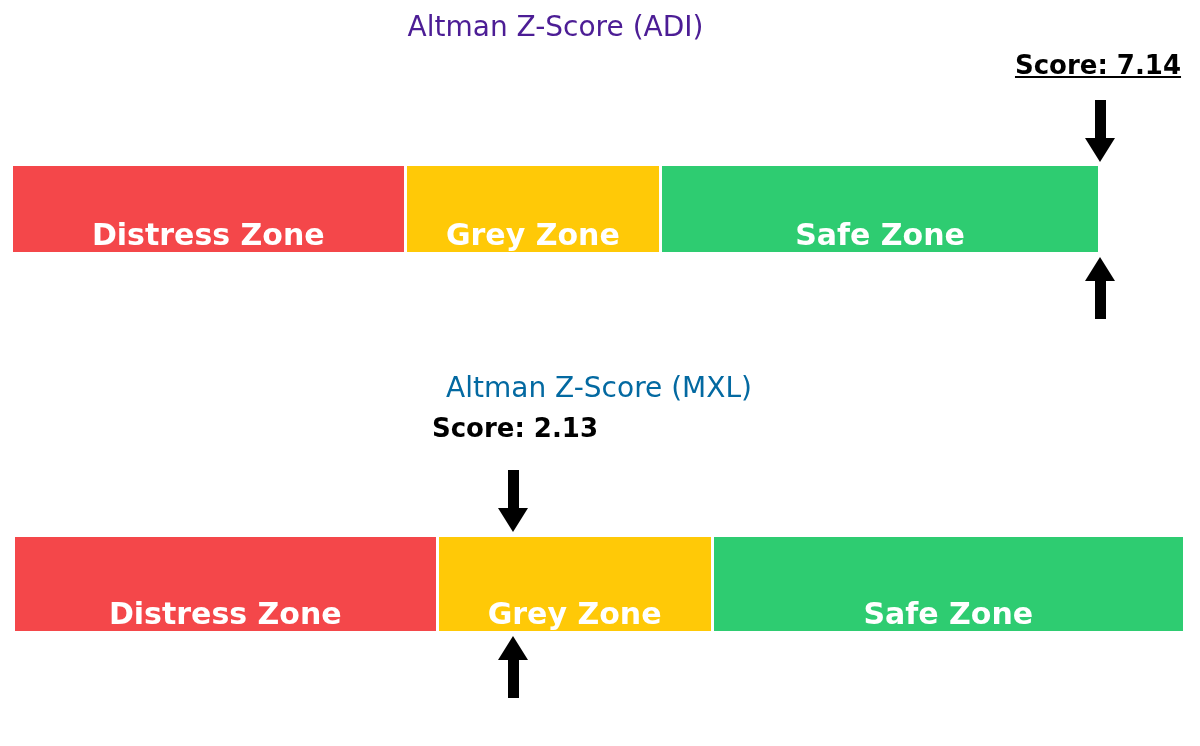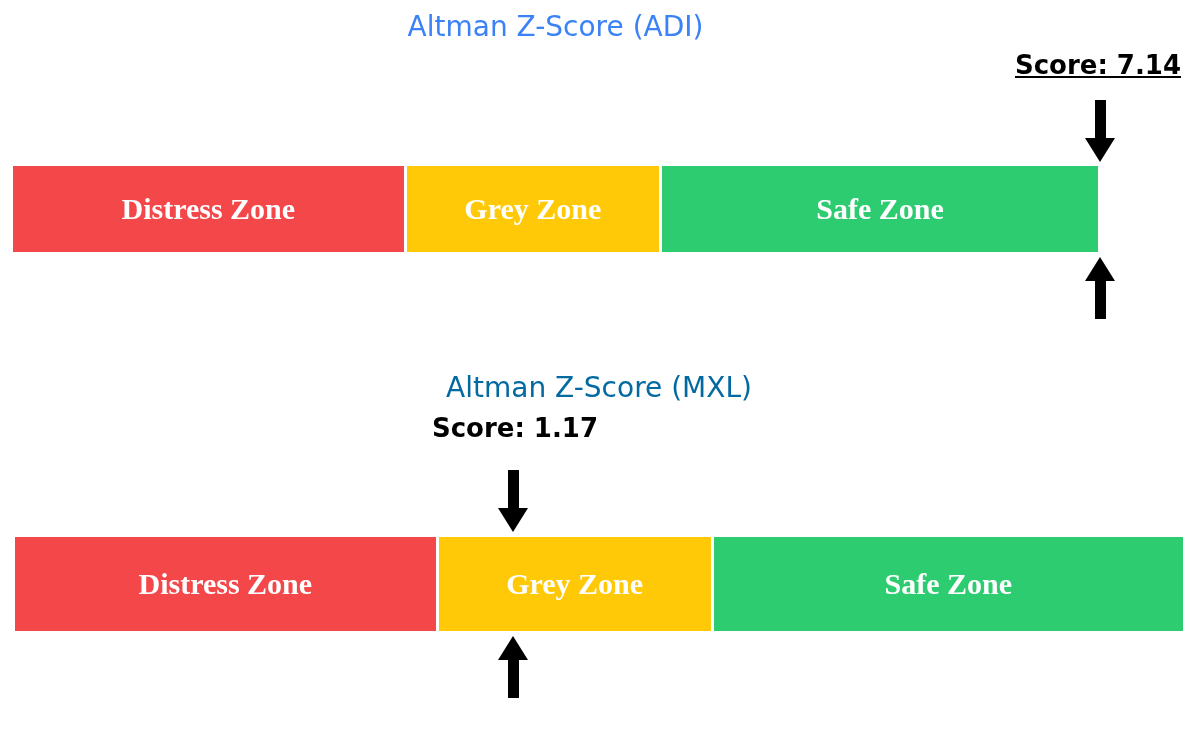--- a/index.html
+++ b/index.html
@@ -10,21 +10,21 @@
   .chart-title{
     position:absolute;text-align:center;font-size:28px;font-weight:400;
     white-space:nowrap;
   }
   .score-label{
     position:absolute;transform:translateX(-50%);font-size:26px;font-weight:700;
     color:#000;white-space:nowrap;
   }
   .bar{position:absolute;display:flex;gap:3px;}
   .zone{
-    flex-grow:1;flex-basis:0;display:flex;align-items:center;justify-content:center;font-family:Liberation Serif, serif;
+    flex-grow:1;flex-basis:0;display:flex;align-items:flex-end;justify-content:center;
   }
   .zone-label{
     color:#ffffff;font-size:30px;font-weight:700;white-space:nowrap;
   }
   .arrow{position:absolute;width:30px;transform:translateX(-50%);}
   .arrow .stem{width:11px;height:38px;background:#000;margin:0 auto;}
   .arrow .head-down{
     width:0;height:0;margin:0 auto;
     border-left:15px solid transparent;border-right:15px solid transparent;
     border-top:24px solid #000;
@@ -44,21 +44,21 @@
   .t2{left:15px;top:371px;width:1168px;}
   .s2{left:515px;top:413px;}
   .ad2{left:513px;top:470px;}
   .b2{left:15px;top:537px;width:1168px;height:94px;}
   .au2{left:513px;top:636px;}
 </style>
 </head>
 <body>
 
 <section>
-  <div class="chart-title t1" style="color: #3b82f6;">Altman Z-Score (ADI)</div>
+  <div class="chart-title t1" style="color: #4c1d95;">Altman Z-Score (ADI)</div>
 
   <div class="score-label s1">Score: 7.14</div>
 
   <div class="arrow ad1">
     <div class="stem"></div>
     <div class="head-down"></div>
   </div>
 
   <div class="bar b1">
     <div class="zone" style="background: rgb(244, 71, 74); flex-grow: 0.362;">
@@ -74,21 +74,21 @@
 
   <div class="arrow au1">
     <div class="head-up"></div>
     <div class="stem"></div>
   </div>
 </section>
 
 <section>
   <div class="chart-title t2" style="color: #0369a1;">Altman Z-Score (MXL)</div>
 
-  <div class="score-label s2">Score: 1.17</div>
+  <div class="score-label s2">Score: 2.13</div>
 
   <div class="arrow ad2">
     <div class="stem"></div>
     <div class="head-down"></div>
   </div>
 
   <div class="bar b2">
     <div class="zone" style="background: rgb(244, 71, 74); flex-grow: 0.362;">
       <span class="zone-label">Distress Zone</span>
     </div>

